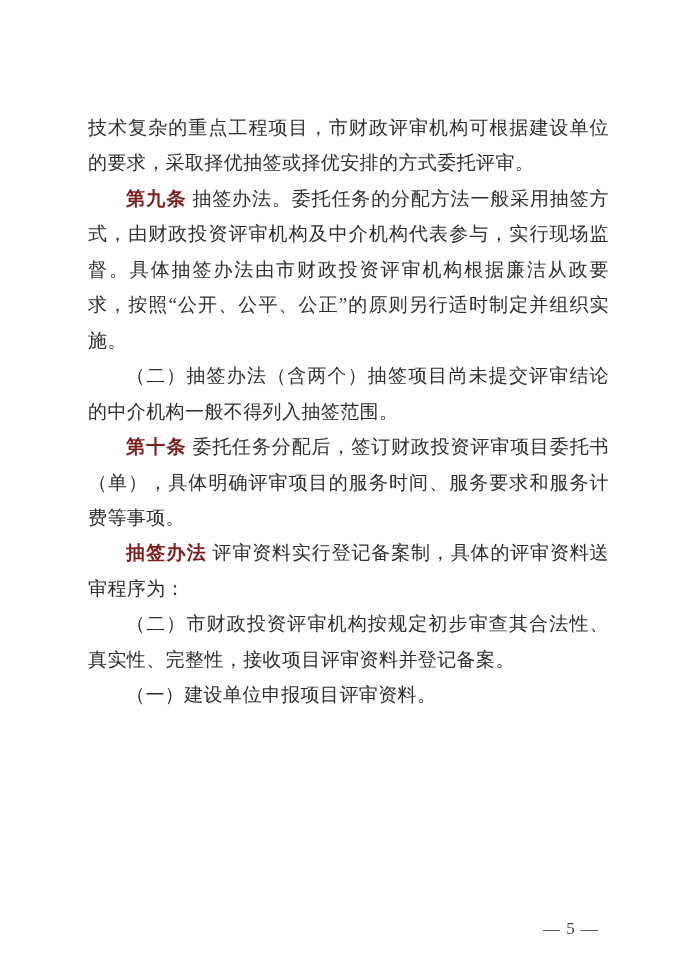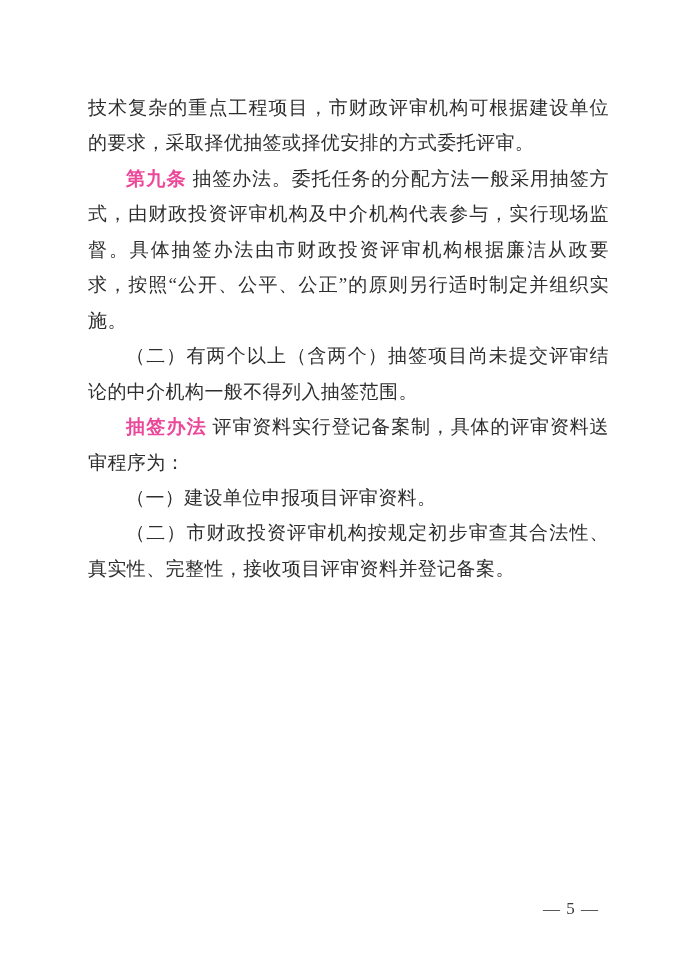--- a/index.html
+++ b/index.html
@@ -7,41 +7,42 @@
   body {
     background: #ffffff;
     position: relative;
     font-family: "Liberation Serif", "DejaVu Serif", serif;
     overflow: hidden;
   }
   .page {
     position: absolute;
     inset: 0;
     background: #ffffff;
+    margin-top: 20px;
   }
   .content {
     position: absolute;
     left: 88px;
     top: 90px;
     width: 521px;
   }
   p.para {
     font-size: 19px;
     line-height: 35.45px;
     color: #2e2e2e;
     text-align: justify;
     text-justify: inter-character;
     text-indent: 2em;
     letter-spacing: 0.4px;
     word-break: break-all;
   }
   p.para.flush { text-indent: 0; }
   .term {
     font-weight: bold;
-    color: #ec4899;
+    color: #7f1d1d;
     font-family: "Liberation Sans", "DejaVu Sans", sans-serif;
     letter-spacing: 0.8px;
   }
   .footer {
     position: absolute;
     top: 899px;
     left: 88px;
     width: 521px;
     text-align: right;
     padding-right: 10px;
@@ -55,27 +56,28 @@
 
 <div class="page">
 
   <div class="content">
 
     <p class="para flush"><b class="term"></b><span>技术复杂的重点工程项目，市财政评审机构可根据建设单位的要求，采取择优抽签或择优安排的方式委托评审。</span></p>
 
     <p class="para"><b class="term">第九条</b><span> 抽签办法。委托任务的分配方法一般采用抽签方式，由财政投资评审机构及中介机构代表参与，实行现场监督。具体抽签办法由市财政投资评审机构根据廉洁从政要求，按照“公开、公平、公正”的原则另行适时制定并组织实施。</span></p>
 
 
-    <p class="para"><b class="term"></b><span>（二）有两个以上（含两个）抽签项目尚未提交评审结论的中介机构一般不得列入抽签范围。</span></p>
+    <p class="para"><b class="term"></b><span>（二）抽签办法（含两个）抽签项目尚未提交评审结论的中介机构一般不得列入抽签范围。</span></p>
 
 
+    <p class="para"><b class="term">第十条</b><span> 委托任务分配后，签订财政投资评审项目委托书（单），具体明确评审项目的服务时间、服务要求和服务计费等事项。</span></p>
 
     <p class="para"><b class="term">抽签办法</b><span> 评审资料实行登记备案制，具体的评审资料送审程序为：</span></p>
 
+    <p class="para"><b class="term"></b><span>（二）市财政投资评审机构按规定初步审查其合法性、真实性、完整性，接收项目评审资料并登记备案。</span></p>
+
     <p class="para"><b class="term"></b><span>（一）建设单位申报项目评审资料。</span></p>
-
-    <p class="para"><b class="term"></b><span>（二）市财政投资评审机构按规定初步审查其合法性、真实性、完整性，接收项目评审资料并登记备案。</span></p>
 
   </div>
 
   <div class="footer">— 5 —</div>
 
 </div>
 
 </body></html>

